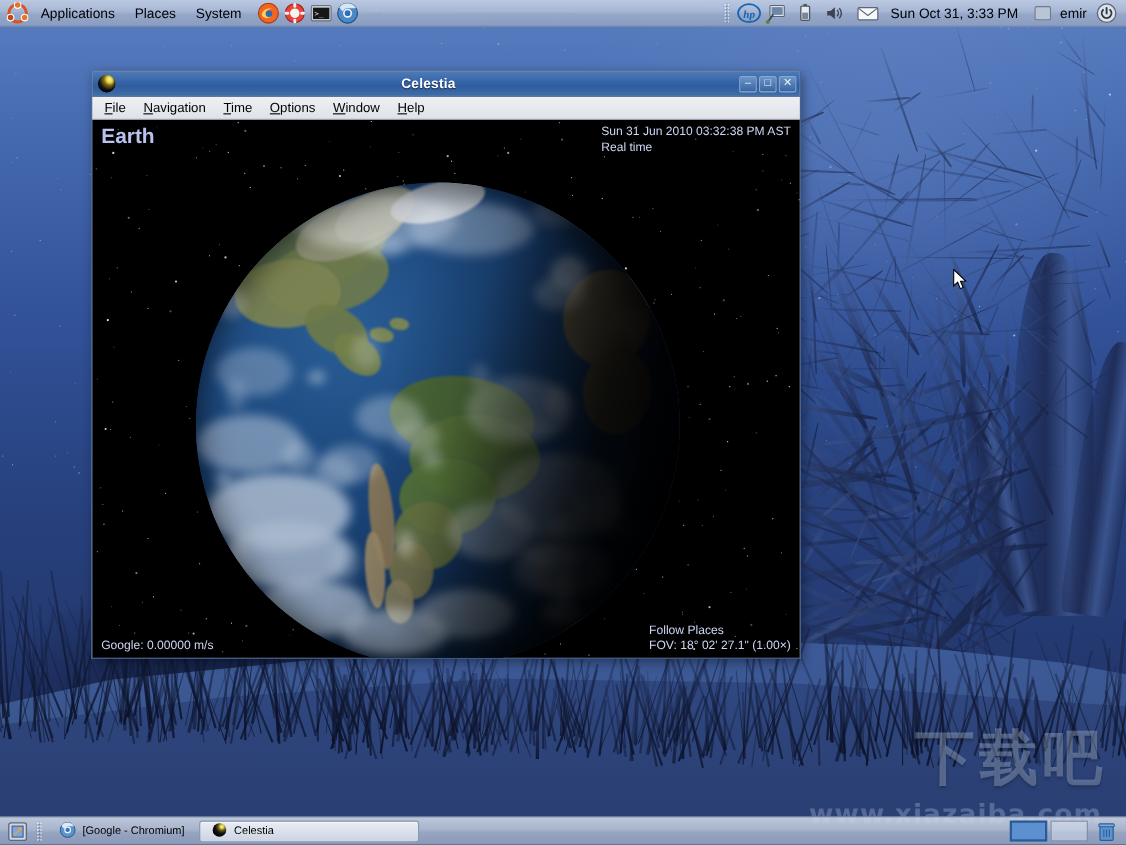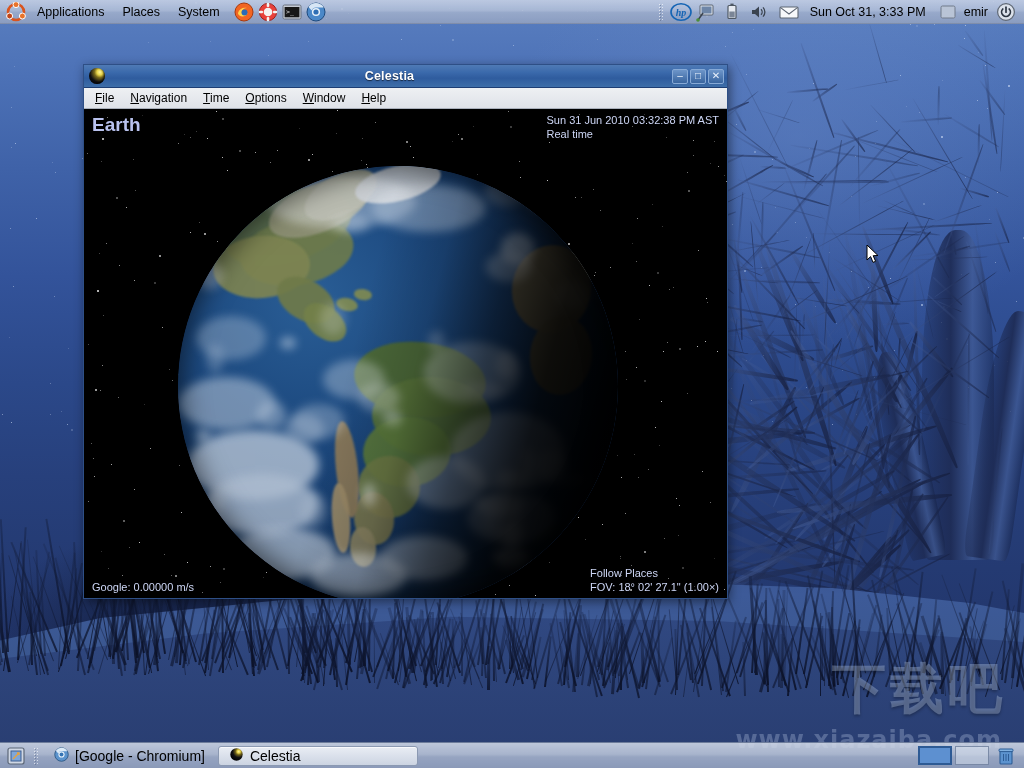--- a/index.html
+++ b/index.html
@@ -189,21 +189,21 @@
   #bottom-panel {
     position: absolute; left: 0; bottom: 0; width: 1024px; height: 26px;
     background: linear-gradient(to bottom,
       rgba(210,218,233,.88) 0%, rgba(188,199,219,.86) 45%,
       rgba(168,181,206,.86) 56%, rgba(152,166,194,.88) 100%);
     border-top: 1px solid rgba(90,105,135,.6);
     display: flex; align-items: center; padding: 0 4px; gap: 2px;
   }
   .task-btn {
     display: flex; align-items: center; gap: 6px;
-    height: 20px; padding: 0 10px; font-size: 14px; color: #000;
+    height: 20px; padding: 0 10px; font-size: 10px; color: #000;
     border-radius: 3px; cursor: default; white-space: nowrap;
   }
   .task-btn.active {
     background: linear-gradient(to bottom, #e9edf4, #ccd4e2);
     border: 1px solid #8b99b2; box-shadow: 0 1px 0 rgba(255,255,255,.7) inset;
     min-width: 200px;
   }
   .task-btn.minimized { background: transparent; border: 1px solid transparent; }
 
   #ws-switcher { margin-left: auto; display: flex; align-items: center; gap: 3px; padding-right: 4px; }

